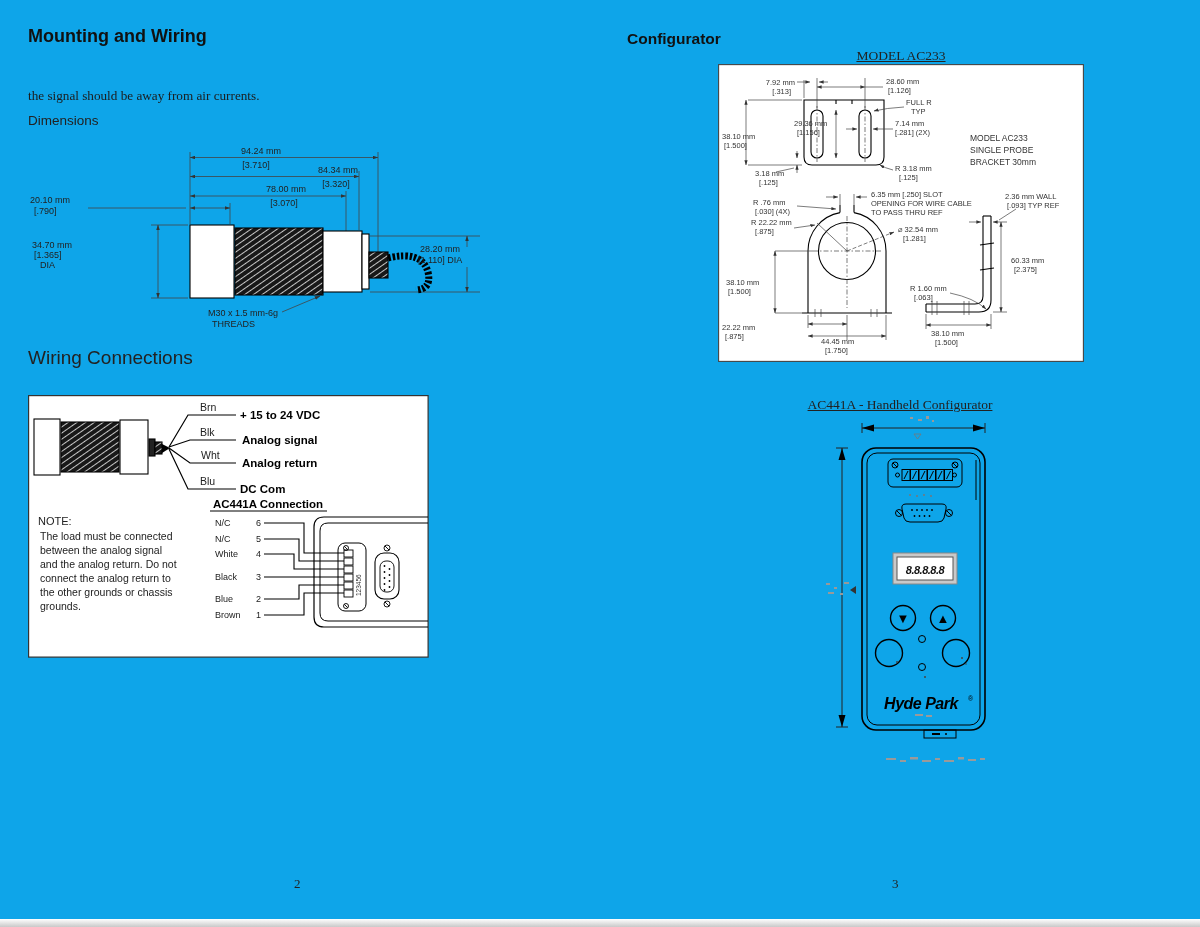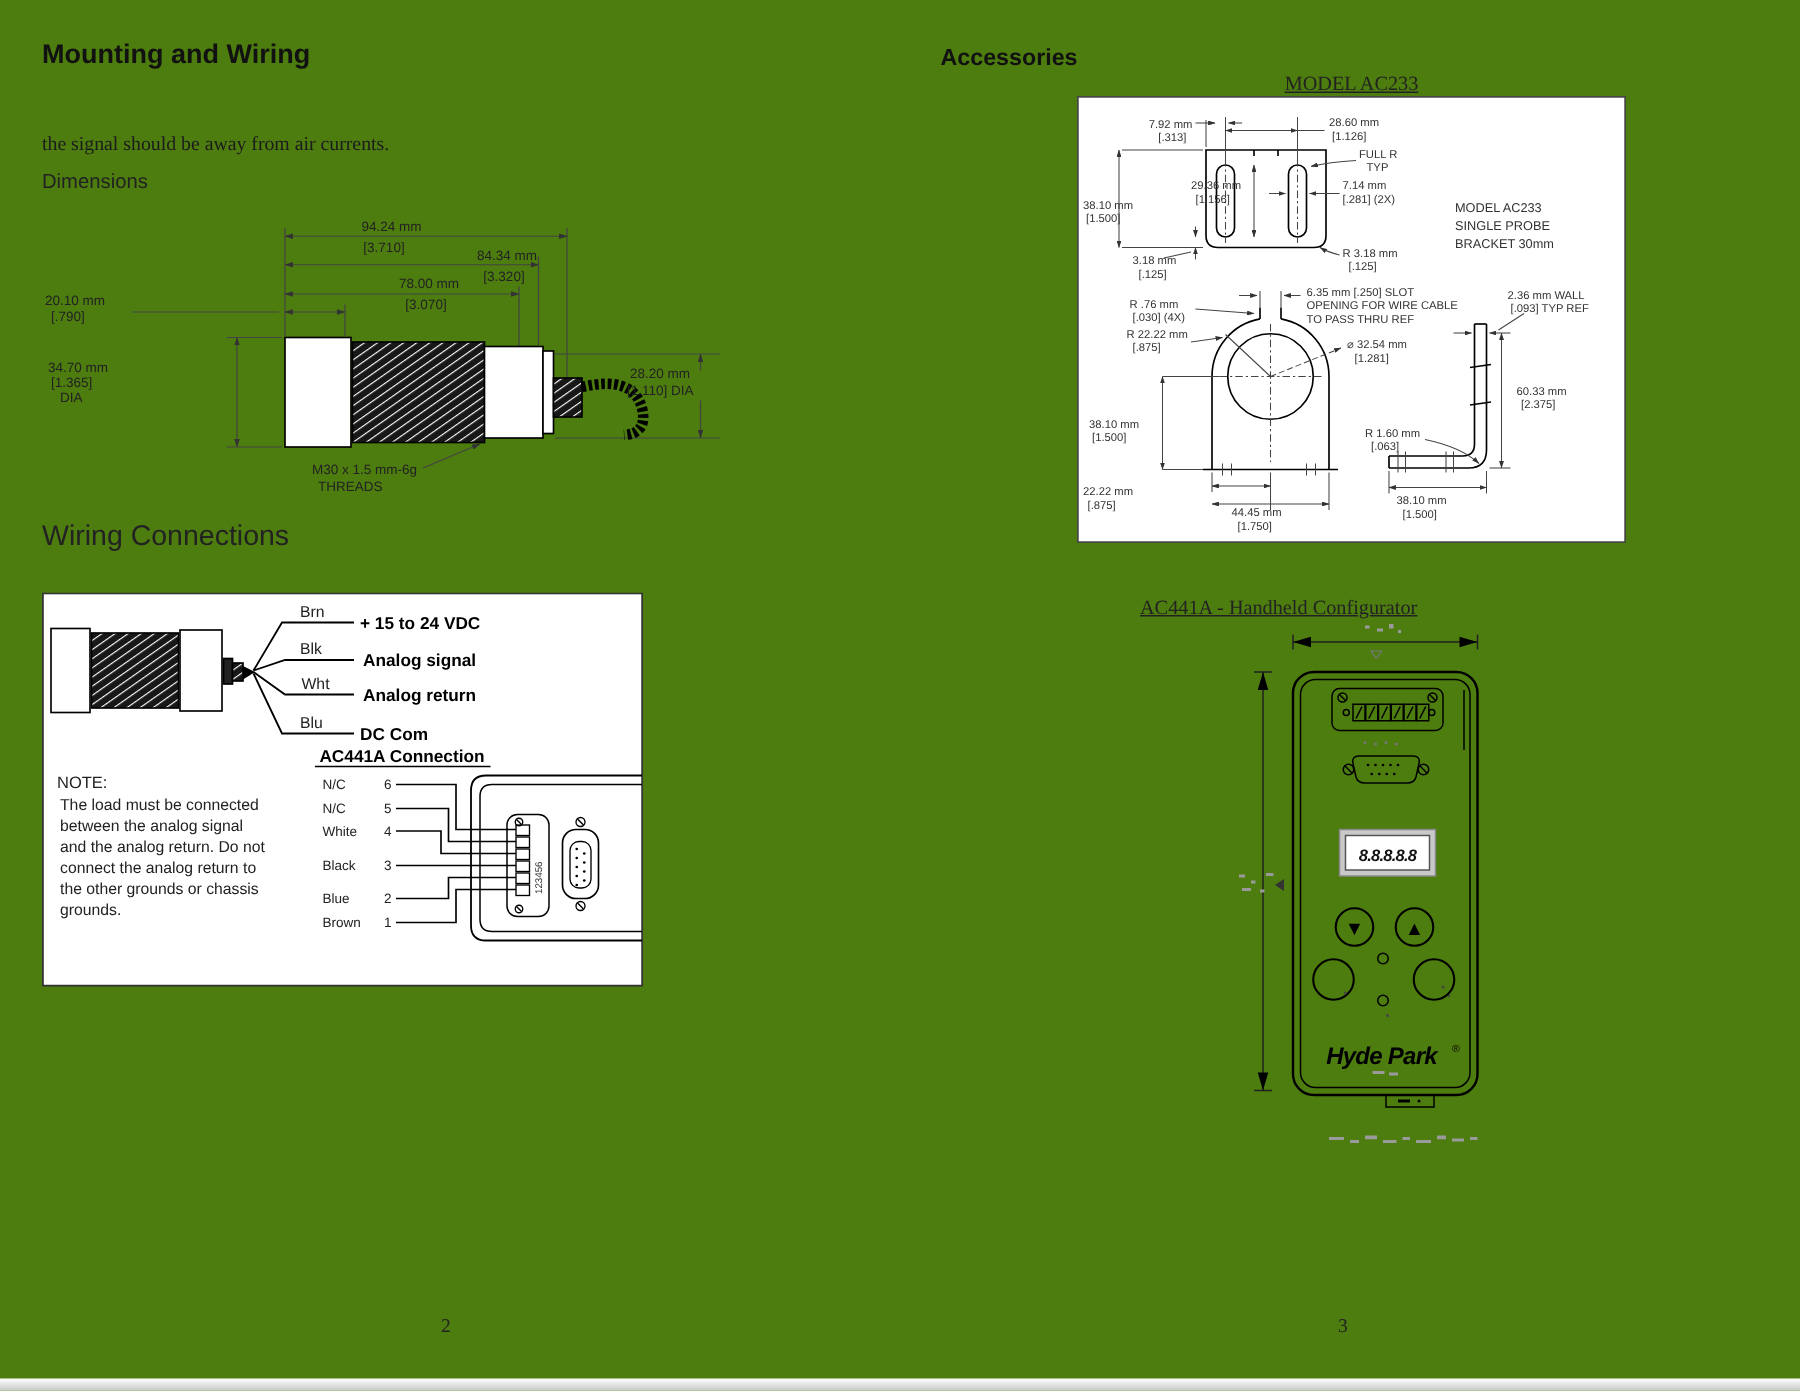--- a/index.html
+++ b/index.html
@@ -1,16 +1,16 @@
 <!DOCTYPE html>
 <html><head>
 <meta charset="utf-8">
 <style>
   html,body{margin:0;padding:0;background:#fff;}
-  .page{position:relative;width:1200px;height:927px;background:#4d7c0f;overflow:hidden;
+  .page{position:relative;width:1200px;height:927px;background:#0ea5e9;overflow:hidden;
         font-family:"Liberation Serif",serif;color:#1a1a1a;}
   .abs{position:absolute;}
   .h-main{font-family:"Liberation Sans",sans-serif;font-weight:bold;color:#111;margin:0;}
   .h-sub{font-family:"Liberation Sans",sans-serif;color:#222;}
   .body-text{font-size:13.2px;line-height:17px;color:#1c1c1c;}
   .serif-title{font-family:"Liberation Serif",serif;color:#222;text-decoration:underline;}
   .page-num{font-size:13px;color:#222;}
   .page-edge{position:absolute;left:0;right:0;bottom:0;height:8px;
              background:linear-gradient(#fff,#c9c9c9);}
   svg text{font-family:"Liberation Sans",sans-serif;}
@@ -187,21 +187,21 @@
           <circle cx="361.5" cy="186" r="0.9"></circle>
             <circle cx="361.5" cy="192" r="0.9"></circle>
         </g>
       </g>
     </g>
     <text transform="translate(333,201) rotate(-90)" font-size="6.5" fill="#333">123456</text>
   </svg>
 
   <div class="page-num abs" style="left:294px;top:876px">2</div>
 
-  <h1 class="h-main abs" style="left:627px;top:30px;font-size:15.5px">Accessories</h1>
+  <h1 class="h-main abs" style="left:627px;top:30px;font-size:15.5px">Configurator</h1>
 
   <div class="serif-title abs" style="left:718px;top:48px;width:366px;text-align:center;font-size:13.5px">MODEL AC233</div>
 
   <svg class="abs" style="left:718px;top:64px" width="366" height="298">
     <rect x="0.6" y="0.6" width="364.8" height="296.8" fill="#fff" stroke="#444" stroke-width="1.1"></rect>
 
     <g>
       <g stroke="#000" stroke-width="1.1" fill="none">
         <path d="M86,36 L166,36 L166,93 Q166,101 158,101 L94,101 Q86,101 86,93 Z"></path>
         <line x1="118" y1="36" x2="118" y2="40"></line>
@@ -340,21 +340,21 @@
         <text x="293" y="199">60.33 mm</text>
         <text x="296" y="208">[2.375]</text>
         <text x="192" y="227">R 1.60 mm</text>
         <text x="196" y="236">[.063]</text>
         <text x="213" y="272">38.10 mm</text>
         <text x="217" y="281">[1.500]</text>
       </g>
     </g>
   </svg>
 
-  <div class="serif-title abs" style="left:760px;top:397px;width:280px;text-align:left;font-size:13.5px">AC441A - Handheld Configurator</div>
+  <div class="serif-title abs" style="left:760px;top:397px;width:280px;text-align:center;font-size:13.5px">AC441A - Handheld Configurator</div>
 
   <svg class="abs" style="left:800px;top:415px" width="240" height="360">
     <g>
       <g stroke="#222" stroke-width="1" fill="none">
         <line x1="62" y1="8" x2="62" y2="18"></line>
           <line x1="185" y1="8" x2="185" y2="18"></line>
         <line x1="62" y1="13" x2="185" y2="13"></line>
         <line x1="36" y1="33" x2="48" y2="33"></line>
           <line x1="36" y1="312" x2="48" y2="312"></line>
         <line x1="42" y1="33" x2="42" y2="312"></line>

